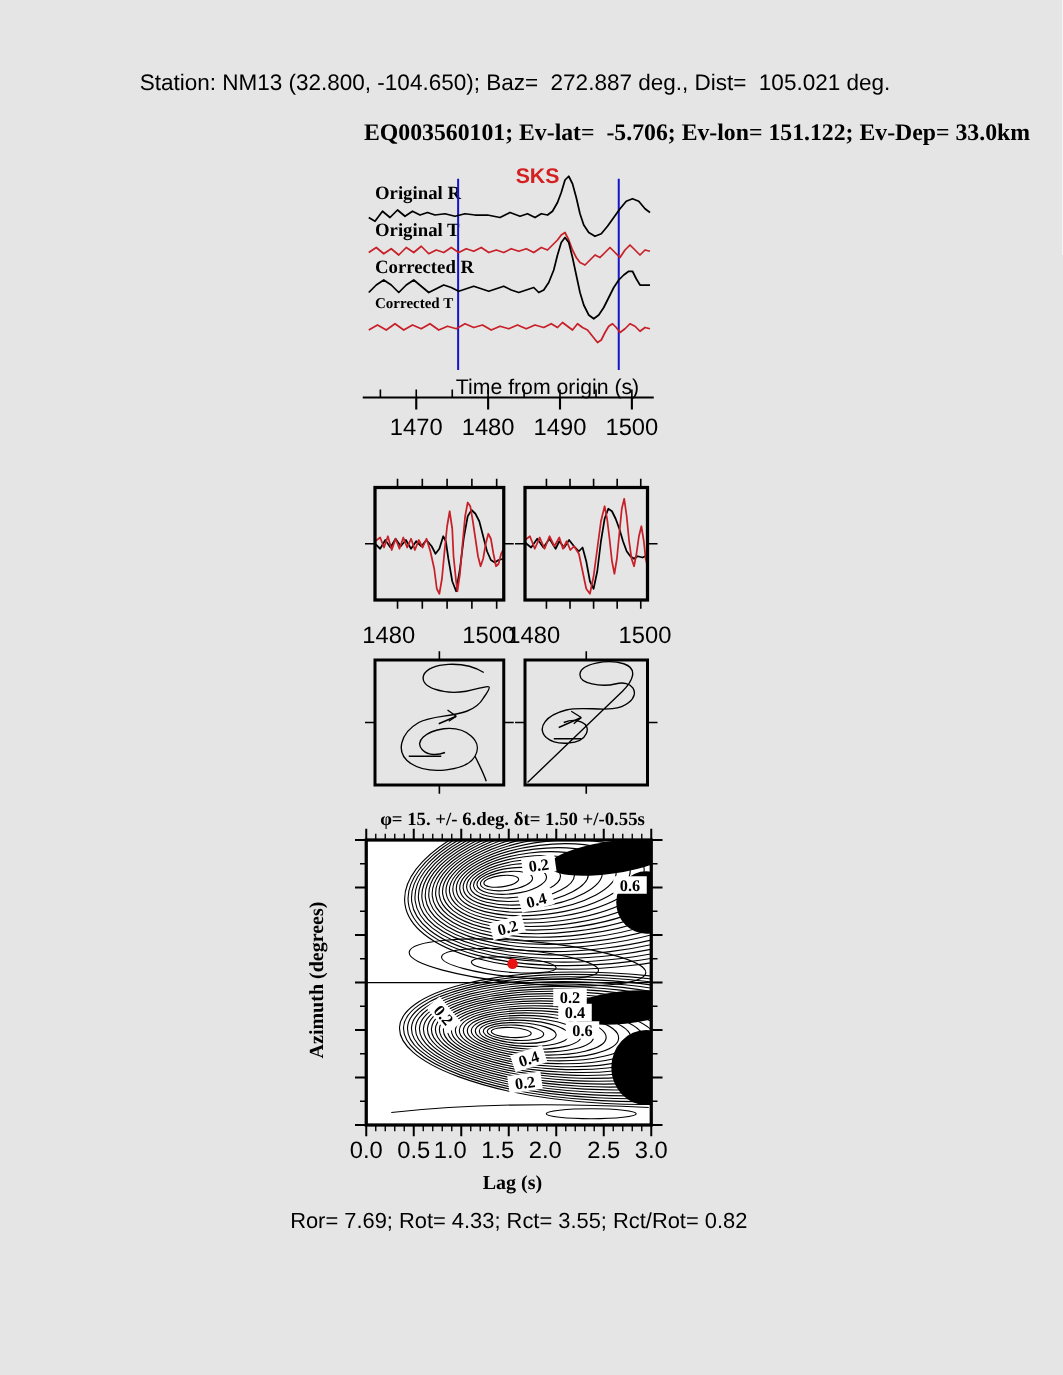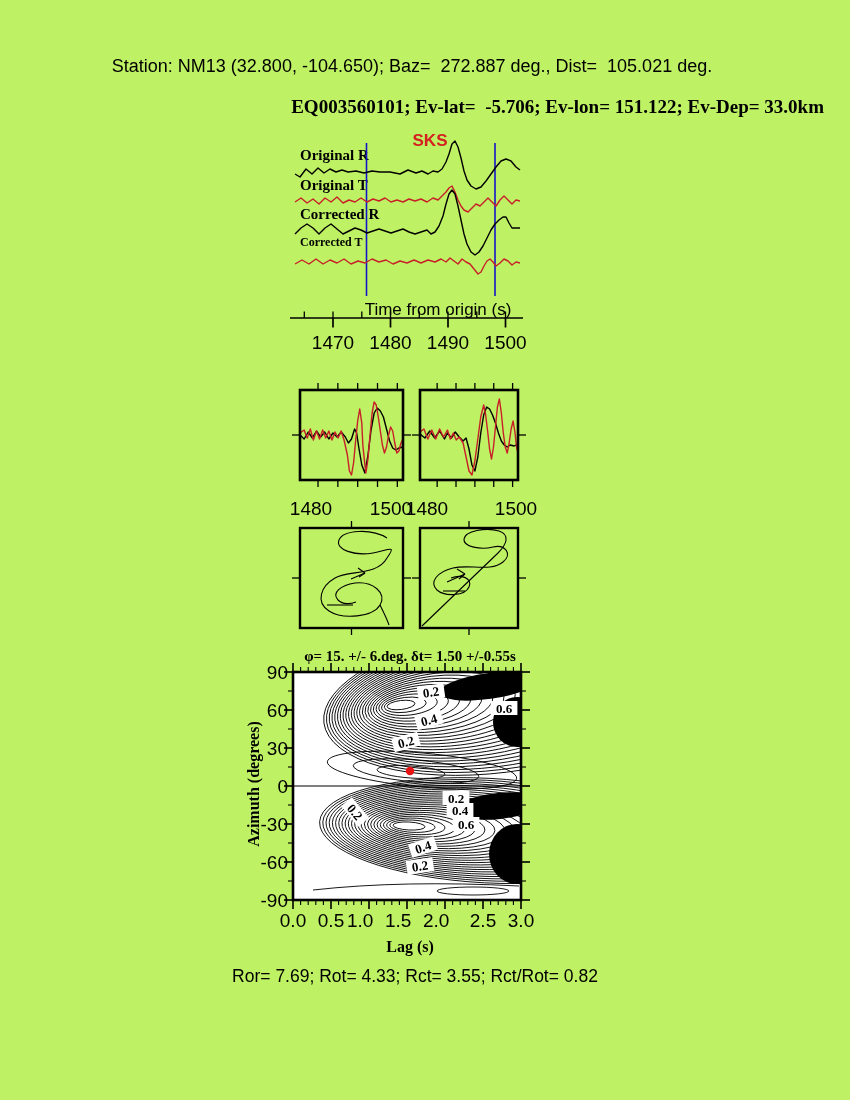--- a/index.html
+++ b/index.html
@@ -1,16 +1,16 @@
 <!DOCTYPE html>
 <html><head>
 <meta charset="utf-8">
 <style>
   html,body{margin:0;padding:0;background:#fff;}
-  .page{position:relative;width:850px;height:1100px;background:#bef264;
+  .page{position:relative;width:850px;height:1100px;background:#e5e5e5;
         font-family:"Liberation Sans",sans-serif;color:#000;overflow:hidden;}
   .abs{position:absolute;}
   .ctr{text-align:center;}
   .serif{font-family:"Liberation Serif",serif;}
   .pre{white-space:pre;}
   .b{font-weight:bold;}
   .ticklab{position:absolute;display:block;}
 </style>
 </head>
 <body>
@@ -325,29 +325,20 @@
       <line x1="238" y1="164" x2="247" y2="164" stroke="#000" stroke-width="1.6"></line>
       <line x1="10" y1="183" x2="5" y2="183" stroke="#000" stroke-width="1.1"></line>
       <line x1="238" y1="183" x2="243" y2="183" stroke="#000" stroke-width="1.1"></line>
       <line x1="10" y1="202" x2="1" y2="202" stroke="#000" stroke-width="1.6"></line>
       <line x1="238" y1="202" x2="247" y2="202" stroke="#000" stroke-width="1.6"></line>
       <line x1="10" y1="221" x2="5" y2="221" stroke="#000" stroke-width="1.1"></line>
       <line x1="238" y1="221" x2="243" y2="221" stroke="#000" stroke-width="1.1"></line>
       <line x1="10" y1="240" x2="1" y2="240" stroke="#000" stroke-width="1.6"></line>
       <line x1="238" y1="240" x2="247" y2="240" stroke="#000" stroke-width="1.6"></line>
     </svg>
-  <div id="contour-yticks" class="abs" style="left:244px;top:660px;width:44px;height:250px;font-size:19px;">
-      <span class="ticklab" style="left: 0px; top: 1.5px; width: 44px; text-align: right;">90</span>
-      <span class="ticklab" style="left: 0px; top: 39.5px; width: 44px; text-align: right;">60</span>
-      <span class="ticklab" style="left: 0px; top: 77.5px; width: 44px; text-align: right;">30</span>
-      <span class="ticklab" style="left: 0px; top: 115.5px; width: 44px; text-align: right;">0</span>
-      <span class="ticklab" style="left: 0px; top: 153.5px; width: 44px; text-align: right;">-30</span>
-      <span class="ticklab" style="left: 0px; top: 191.5px; width: 44px; text-align: right;">-60</span>
-      <span class="ticklab" style="left: 0px; top: 229.5px; width: 44px; text-align: right;">-90</span>
-    </div>
   <div id="contour-xticks" class="abs" style="left:283px;top:910px;width:255px;height:24px;font-size:19px;">
       <span class="ticklab" style="left: -12px; top: 0px; width: 44px; text-align: center;">0.0</span>
       <span class="ticklab" style="left: 26px; top: 0px; width: 44px; text-align: center;">0.5</span>
       <span class="ticklab" style="left: 64px; top: 0px; width: 44px; text-align: left;">1.0</span>
       <span class="ticklab" style="left: 102px; top: 0px; width: 44px; text-align: left;">1.5</span>
       <span class="ticklab" style="left: 140px; top: 0px; width: 44px; text-align: left;">2.0</span>
       <span class="ticklab" style="left: 178px; top: 0px; width: 44px; text-align: center;">2.5</span>
       <span class="ticklab" style="left: 216px; top: 0px; width: 44px; text-align: center;">3.0</span>
     </div>
   <div class="abs ctr serif b" style="left:360px;top:938px;width:100px;font-size:16px;">Lag (s)</div>

